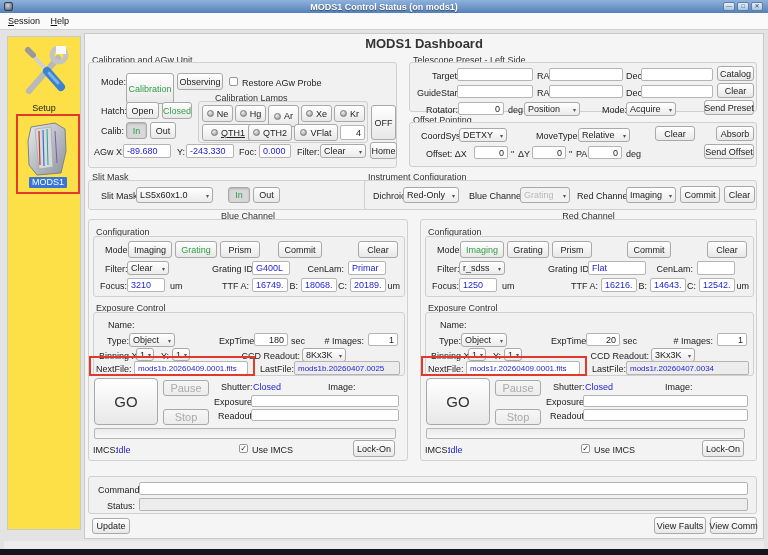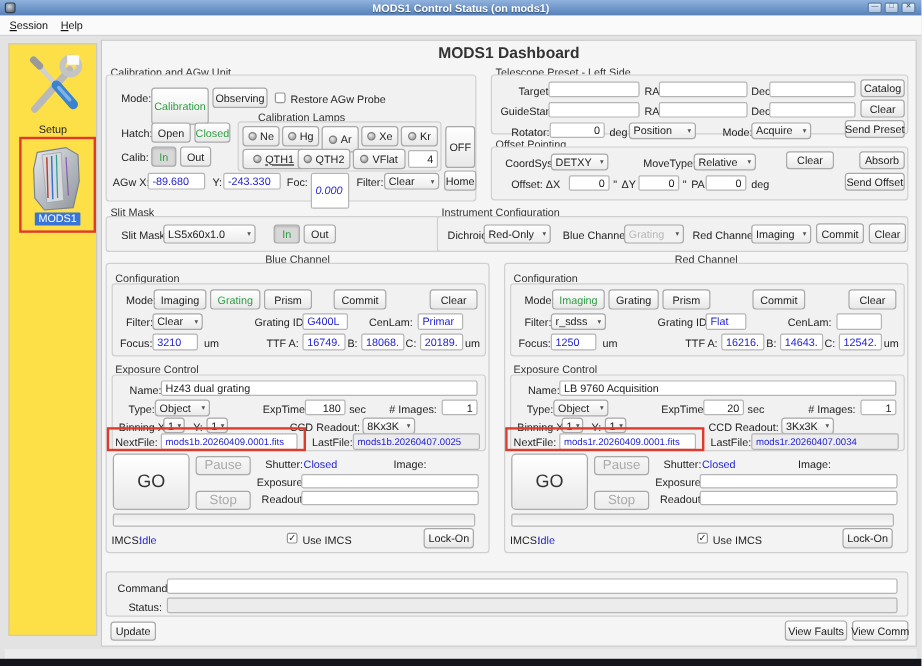--- a/index.html
+++ b/index.html
@@ -161,21 +161,21 @@
 
   <span class="lbl" style="left:12px;top:63px;">Calib:</span>
   <span class="btn green pressed" style="left:37px;top:59px;width:21px;height:17px;">In</span>
   <span class="btn" style="left:61px;top:59px;width:26px;height:17px;">Out</span>
 
   <span class="lbl" style="left:5px;top:84px;">AGw X:</span>
   <span class="field bluev" style="left:34px;top:81px;width:48px;height:14px;">-89.680</span>
   <span class="lbl" style="left:88px;top:84px;">Y:</span>
   <span class="field bluev" style="left:97px;top:81px;width:48px;height:14px;">-243.330</span>
   <span class="lbl" style="left:150px;top:84px;">Foc:</span>
-  <span class="field bluev" style="left:170px;top:81px;width:32px;height:30px;font-style:italic;">0.000</span>
+  <span class="field bluev" style="left:170px;top:81px;width:32px;height:14px;">0.000</span>
   <span class="lbl" style="left:208px;top:84px;">Filter:</span>
   <span class="dd" style="left:231px;top:81px;width:46px;height:14px;">
       <span>Clear</span>
       <span class="arr">▾</span>
     </span>
   <span class="btn" style="left:281px;top:79px;width:27px;height:17px;">Home</span>
 </div>
 
 <div class="grouplabel" style="left:413px;top:55px;">Telescope Preset - Left Side</div>
 <div class="group" style="left:409px;top:62px;width:348px;height:50px;">
@@ -296,21 +296,20 @@
     <span class="lbl" style="right:106px;top:44px;">B:</span>
     <span class="field bluev" style="right:67px;top:41px;width:36px;height:14px;">18068.</span>
     <span class="lbl" style="right:57px;top:44px;">C:</span>
     <span class="field bluev" style="right:18px;top:41px;width:36px;height:14px;">20189.</span>
     <span class="lbl" style="right:4px;top:44px;">um</span>
   </div>
 
   <span class="grouplabel" style="left:7px;top:83px;">Exposure Control</span>
   <div class="group" style="left:4px;top:92px;width:312px;height:64px;">
     <span class="lbl" style="left:14px;top:7px;">Name:</span>
-    <span class="field" style="left:40px;top:4px;right:6px;height:13px;">Hz43 dual grating</span>
     <span class="lbl" style="left:13px;top:23px;">Type:</span>
     <span class="dd" style="left:35px;top:20px;width:46px;height:14px;">
         <span>Object</span>
         <span class="arr">▾</span>
       </span>
     <span class="lbl" style="left:125px;top:23px;">ExpTime</span>
     <span class="field num" style="left:160px;top:20px;width:34px;height:13px;">180</span>
     <span class="lbl" style="left:197px;top:23px;">sec</span>
     <span class="lbl" style="right:40px;top:23px;"># Images:</span>
     <span class="field num" style="right:6px;top:20px;width:30px;height:13px;">1</span>
@@ -362,39 +361,38 @@
     <span class="btn" style="left:81px;top:4px;width:42px;height:17px;">Grating</span>
     <span class="btn" style="left:126px;top:4px;width:40px;height:17px;">Prism</span>
     <span class="btn" style="right:82px;top:4px;width:44px;height:17px;">Commit</span>
     <span class="btn" style="right:6px;top:4px;width:40px;height:17px;">Clear</span>
     <span class="lbl" style="left:11px;top:27px;">Filter:</span>
     <span class="dd" style="left:33px;top:24px;width:46px;height:14px;">
         <span>r_sdss</span>
         <span class="arr">▾</span>
       </span>
     <span class="lbl" style="left:122px;top:27px;">Grating ID:</span>
-    <span class="field bluev" style="left:162px;top:24px;width:34px;height:14px;">Flat</span>
+    <span class="field bluev" style="left:162px;top:24px;width:58px;height:14px;">Flat</span>
     <span class="lbl" style="right:60px;top:27px;">CenLam:</span>
     <span class="field bluev" style="right:18px;top:24px;width:38px;height:14px;"></span>
     <span class="lbl" style="left:6px;top:44px;">Focus:</span>
     <span class="field bluev" style="left:33px;top:41px;width:38px;height:14px;">1250</span>
     <span class="lbl" style="left:76px;top:44px;">um</span>
     <span class="lbl" style="right:155px;top:44px;">TTF A:</span>
     <span class="field bluev" style="right:116px;top:41px;width:36px;height:14px;">16216.</span>
     <span class="lbl" style="right:106px;top:44px;">B:</span>
     <span class="field bluev" style="right:67px;top:41px;width:36px;height:14px;">14643.</span>
     <span class="lbl" style="right:57px;top:44px;">C:</span>
     <span class="field bluev" style="right:18px;top:41px;width:36px;height:14px;">12542.</span>
     <span class="lbl" style="right:4px;top:44px;">um</span>
   </div>
 
   <span class="grouplabel" style="left:7px;top:83px;">Exposure Control</span>
   <div class="group" style="left:4px;top:92px;width:329px;height:64px;">
     <span class="lbl" style="left:14px;top:7px;">Name:</span>
-    <span class="field" style="left:40px;top:4px;right:6px;height:13px;">LB 9760 Acquisition</span>
     <span class="lbl" style="left:13px;top:23px;">Type:</span>
     <span class="dd" style="left:35px;top:20px;width:46px;height:14px;">
         <span>Object</span>
         <span class="arr">▾</span>
       </span>
     <span class="lbl" style="left:125px;top:23px;">ExpTime</span>
     <span class="field num" style="left:160px;top:20px;width:34px;height:13px;">20</span>
     <span class="lbl" style="left:197px;top:23px;">sec</span>
     <span class="lbl" style="right:40px;top:23px;"># Images:</span>
     <span class="field num" style="right:6px;top:20px;width:30px;height:13px;">1</span>

